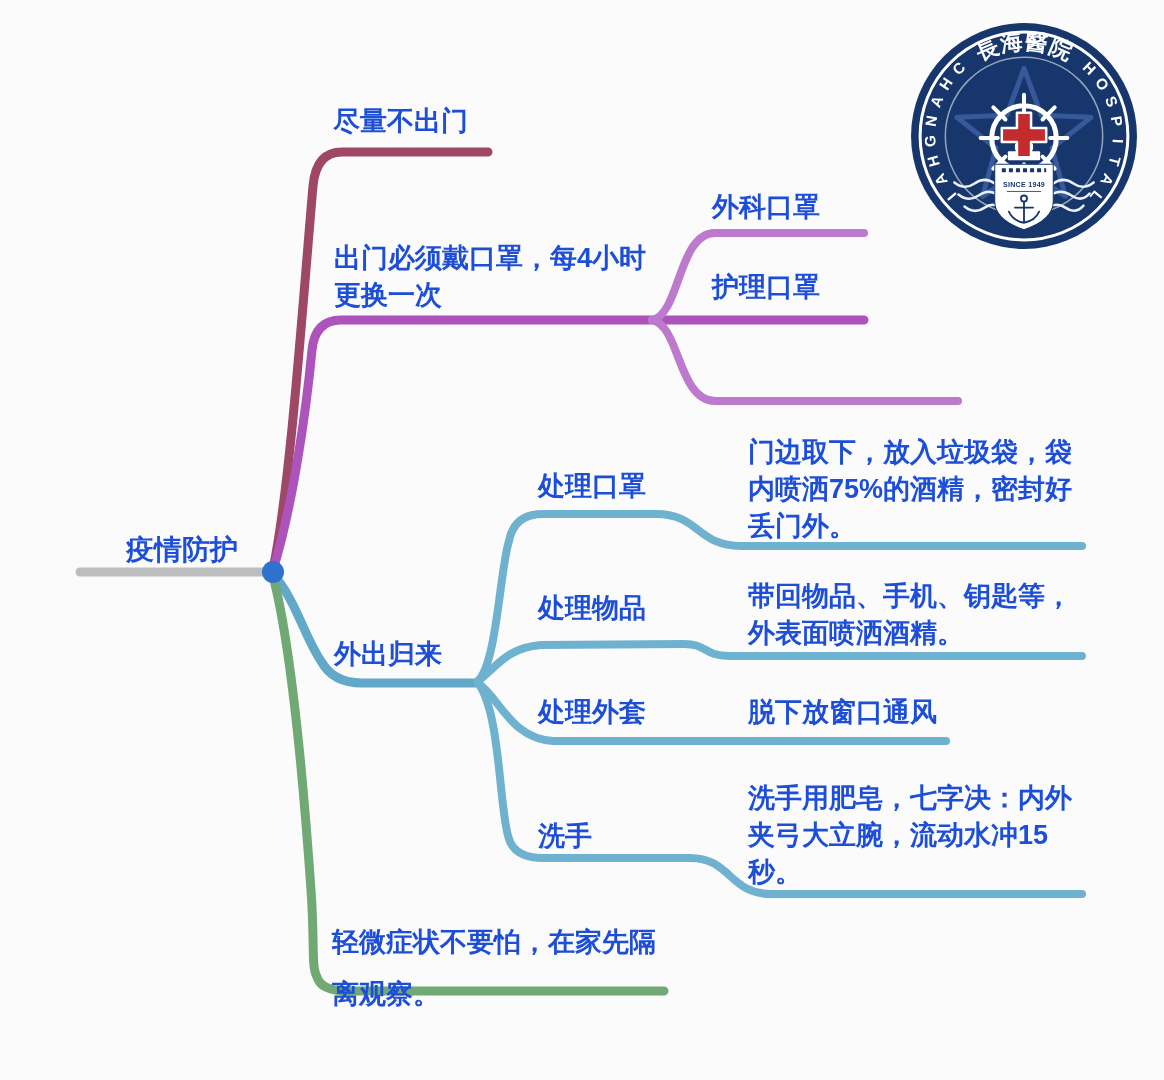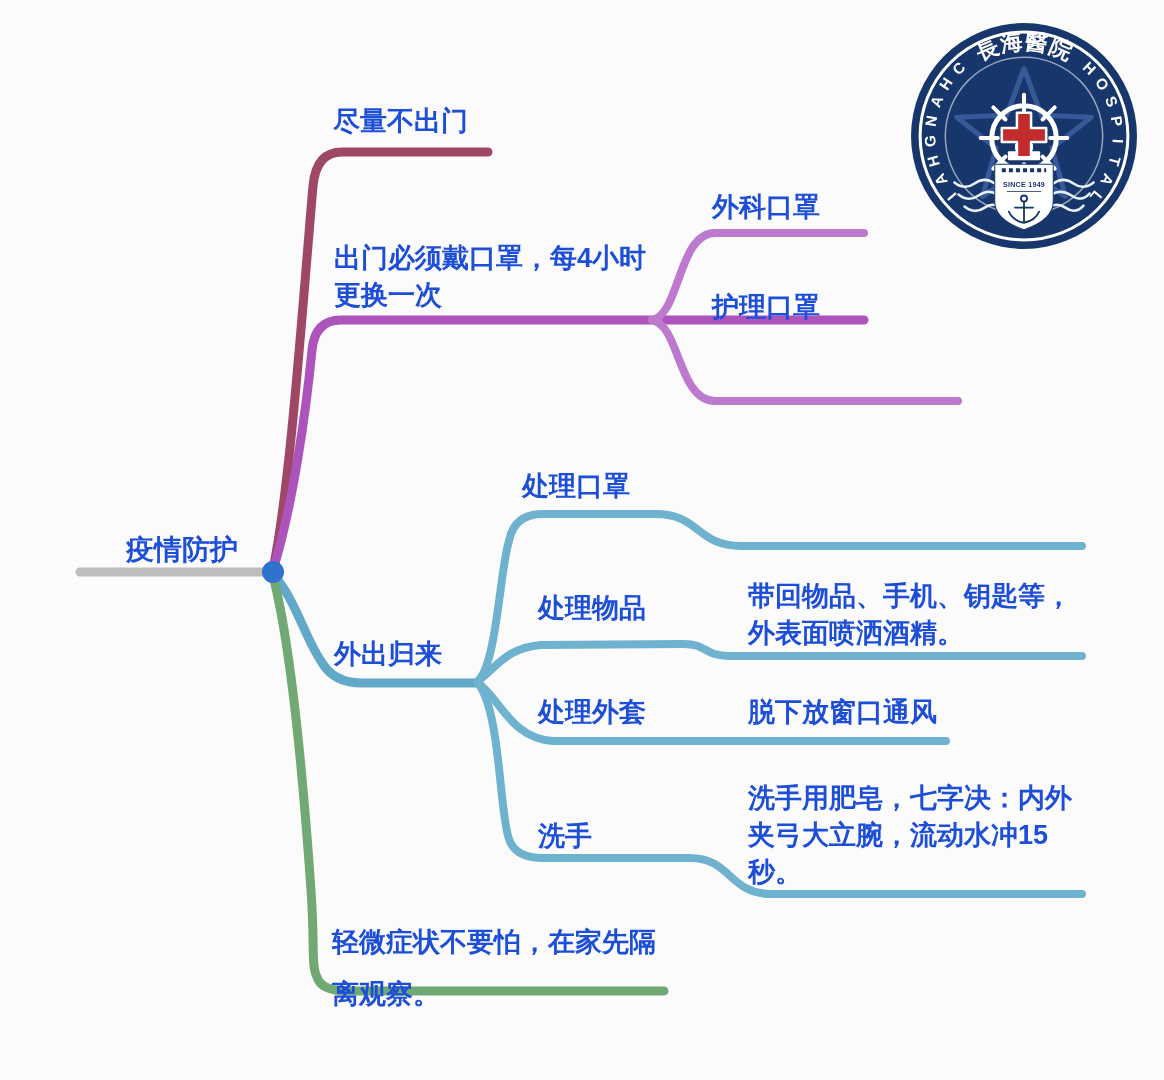--- a/index.html
+++ b/index.html
@@ -44,25 +44,26 @@
       <circle cx="273" cy="572" r="11" fill="#2F72CE"></circle>
     </g>
   </svg>
 
   <div class="lbl root-lbl" style="left:126px;top:531px;">疫情防护</div>
 
   <div class="lbl" style="left:333px;top:103px;">尽量不出门</div>
 
   <div class="lbl wrap" style="left:334px;top:240px;width:320px;">出门必须戴口罩，每4小时更换一次</div>
   <div class="lbl" style="left:712px;top:189px;">外科口罩</div>
-  <div class="lbl" style="left:712px;top:289px;">护理口罩</div>
+  <div class="lbl" style="left:712px;top:271px;font-family:Liberation Mono, monospace;">护理口罩</div>
 
   <div class="lbl" style="left:334px;top:636px;">外出归来</div>
 
-  <div class="lbl" style="left:522px;top:468px;">处理口罩</div>
+  <div class="lbl" style="left:538px;top:468px;">处理口罩</div>
+  <div class="lbl wrap" style="left:748px;top:434px;width:335px;">门边取下，放入垃圾袋，袋内喷洒75%的酒精，密封好丢门外。</div>
 
   <div class="lbl" style="left:538px;top:590px;">处理物品</div>
   <div class="lbl wrap" style="left:748px;top:578px;width:335px;">带回物品、手机、钥匙等，外表面喷洒酒精。</div>
 
   <div class="lbl" style="left:538px;top:694px;">处理外套</div>
   <div class="lbl" style="left:748px;top:694px;text-align:center;">脱下放窗口通风</div>
 
   <div class="lbl" style="left:538px;top:818px;">洗手</div>
   <div class="lbl wrap" style="left:748px;top:780px;width:335px;">洗手用肥皂，七字决：内外夹弓大立腕，流动水冲15秒。</div>
 

